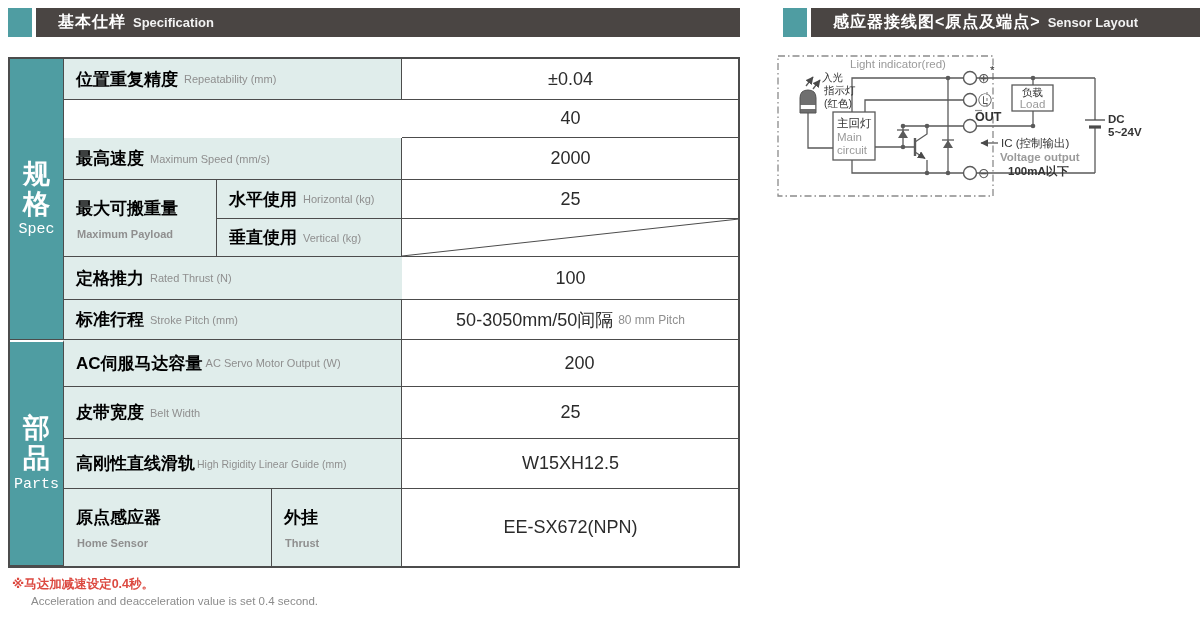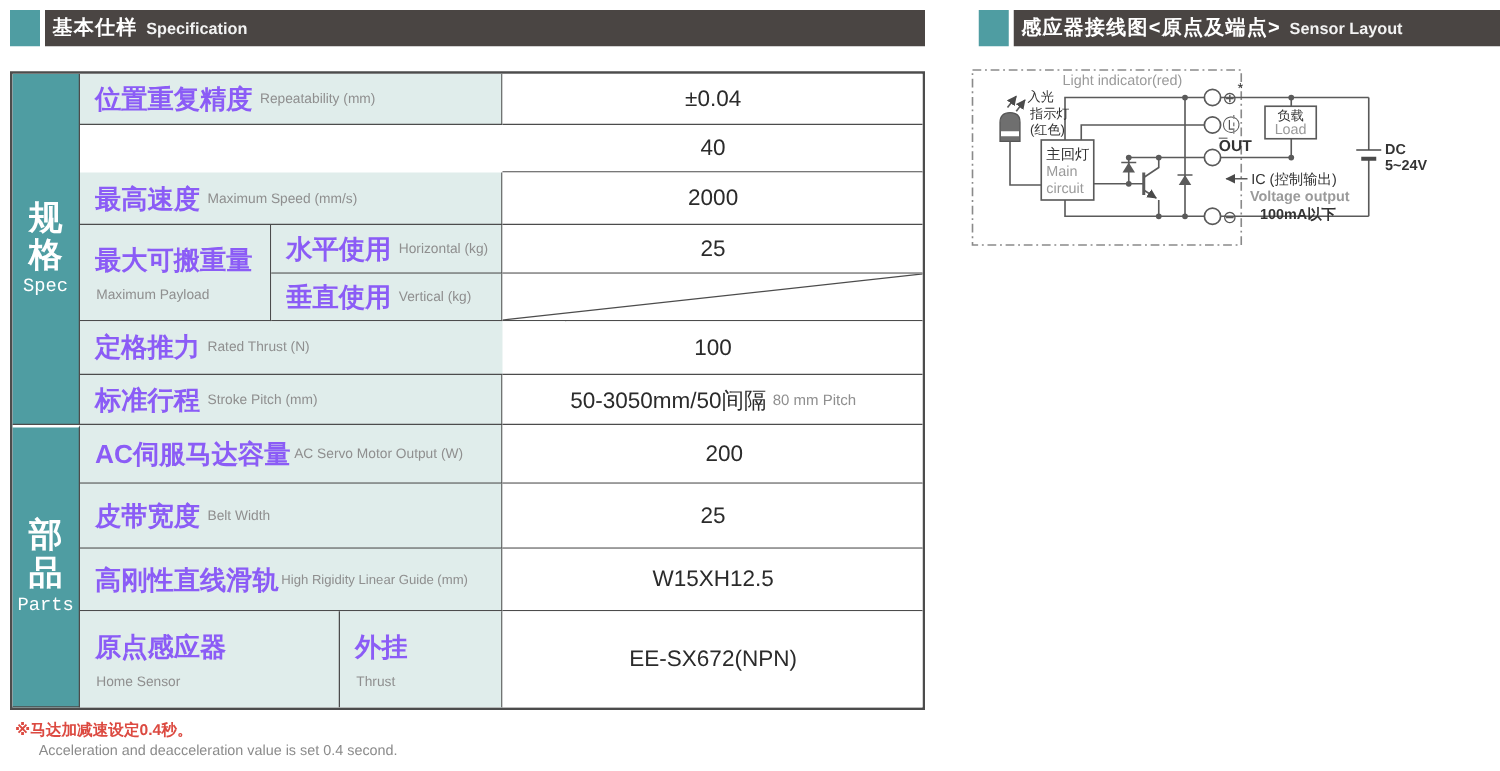--- a/index.html
+++ b/index.html
@@ -2,35 +2,35 @@
 <html><head>
 <meta charset="utf-8">
 <style>
   html,body{margin:0;padding:0;background:#ffffff;}
   body{font-family:"Liberation Sans","DejaVu Sans",sans-serif;-webkit-font-smoothing:antialiased;}
   .page{position:relative;width:1200px;height:617px;background:#fff;overflow:hidden;}
 
   
   .bar{position:absolute;height:29px;display:flex;align-items:stretch;}
   .bar-accent{width:24px;background:#4f9da2;flex:0 0 24px;}
-  .bar-body{flex:1;background:#4a4543;display:flex;align-items:center;margin-left:4px;padding-left:6px;white-space:nowrap;overflow:hidden;}
+  .bar-body{flex:1;background:#4a4543;display:flex;align-items:center;margin-left:4px;padding-left:22px;white-space:nowrap;overflow:hidden;}
   .bar-zh{color:#fff;font-size:16px;font-weight:bold;letter-spacing:1px;}
   .bar-en{color:#f2f2f2;font-size:13px;font-weight:bold;margin-left:7px;}
   #bar-left{left:8px;top:8px;width:732px;}
   #bar-right{left:783px;top:8px;width:417px;}
 
   
   .spec-table{position:absolute;left:8px;top:57px;width:732px;height:511px;border:2px solid #4c4c4c;box-sizing:border-box;overflow:hidden;}
   .cell{position:absolute;box-sizing:border-box;border-right:1px solid #4c4c4c;border-bottom:1px solid #4c4c4c;background:#e0edeb;}
   .cell.val{background:#ffffff;display:flex;align-items:center;justify-content:center;}
   .lab{display:flex;align-items:center;padding-left:12px;}
   .lab-stack{display:flex;flex-direction:column;justify-content:center;padding-left:12px;}
-  .zh{font-size:21px;font-weight:600;color:#8b5cf6;white-space:nowrap;}
+  .zh{font-size:17px;font-weight:600;color:#000000;white-space:nowrap;}
   .en{font-size:11px;color:#8f8f8f;margin-left:6px;white-space:nowrap;}
-  .lab-stack .en{margin-left:1px;margin-top:8px;}
+  .lab-stack .en{margin-left:1px;margin-top:8px;font-weight:bold;}
   .vtext{font-size:18px;color:#2b2b2b;}
   .vtext-sub{font-size:12px;color:#8f8f8f;margin-left:5px;}
   .sec{display:flex;flex-direction:column;align-items:center;justify-content:center;background:#4f9da2;border-right:1px solid #4c4c4c;}
   .sec-zh{color:#fff;font-size:27px;font-weight:bold;line-height:1.1;}
   .sec-en{color:#fff;font-size:15px;margin-top:2px;font-family:Liberation Mono, monospace;}
   .diag-svg{position:absolute;left:0;top:0;width:100%;height:100%;}
 
   
   .note-zh{position:absolute;left:12px;top:576px;font-size:12.5px;font-weight:bold;color:#dc4a41;}
   .note-en{position:absolute;left:31px;top:595px;font-size:11.5px;color:#8b8b8b;}

